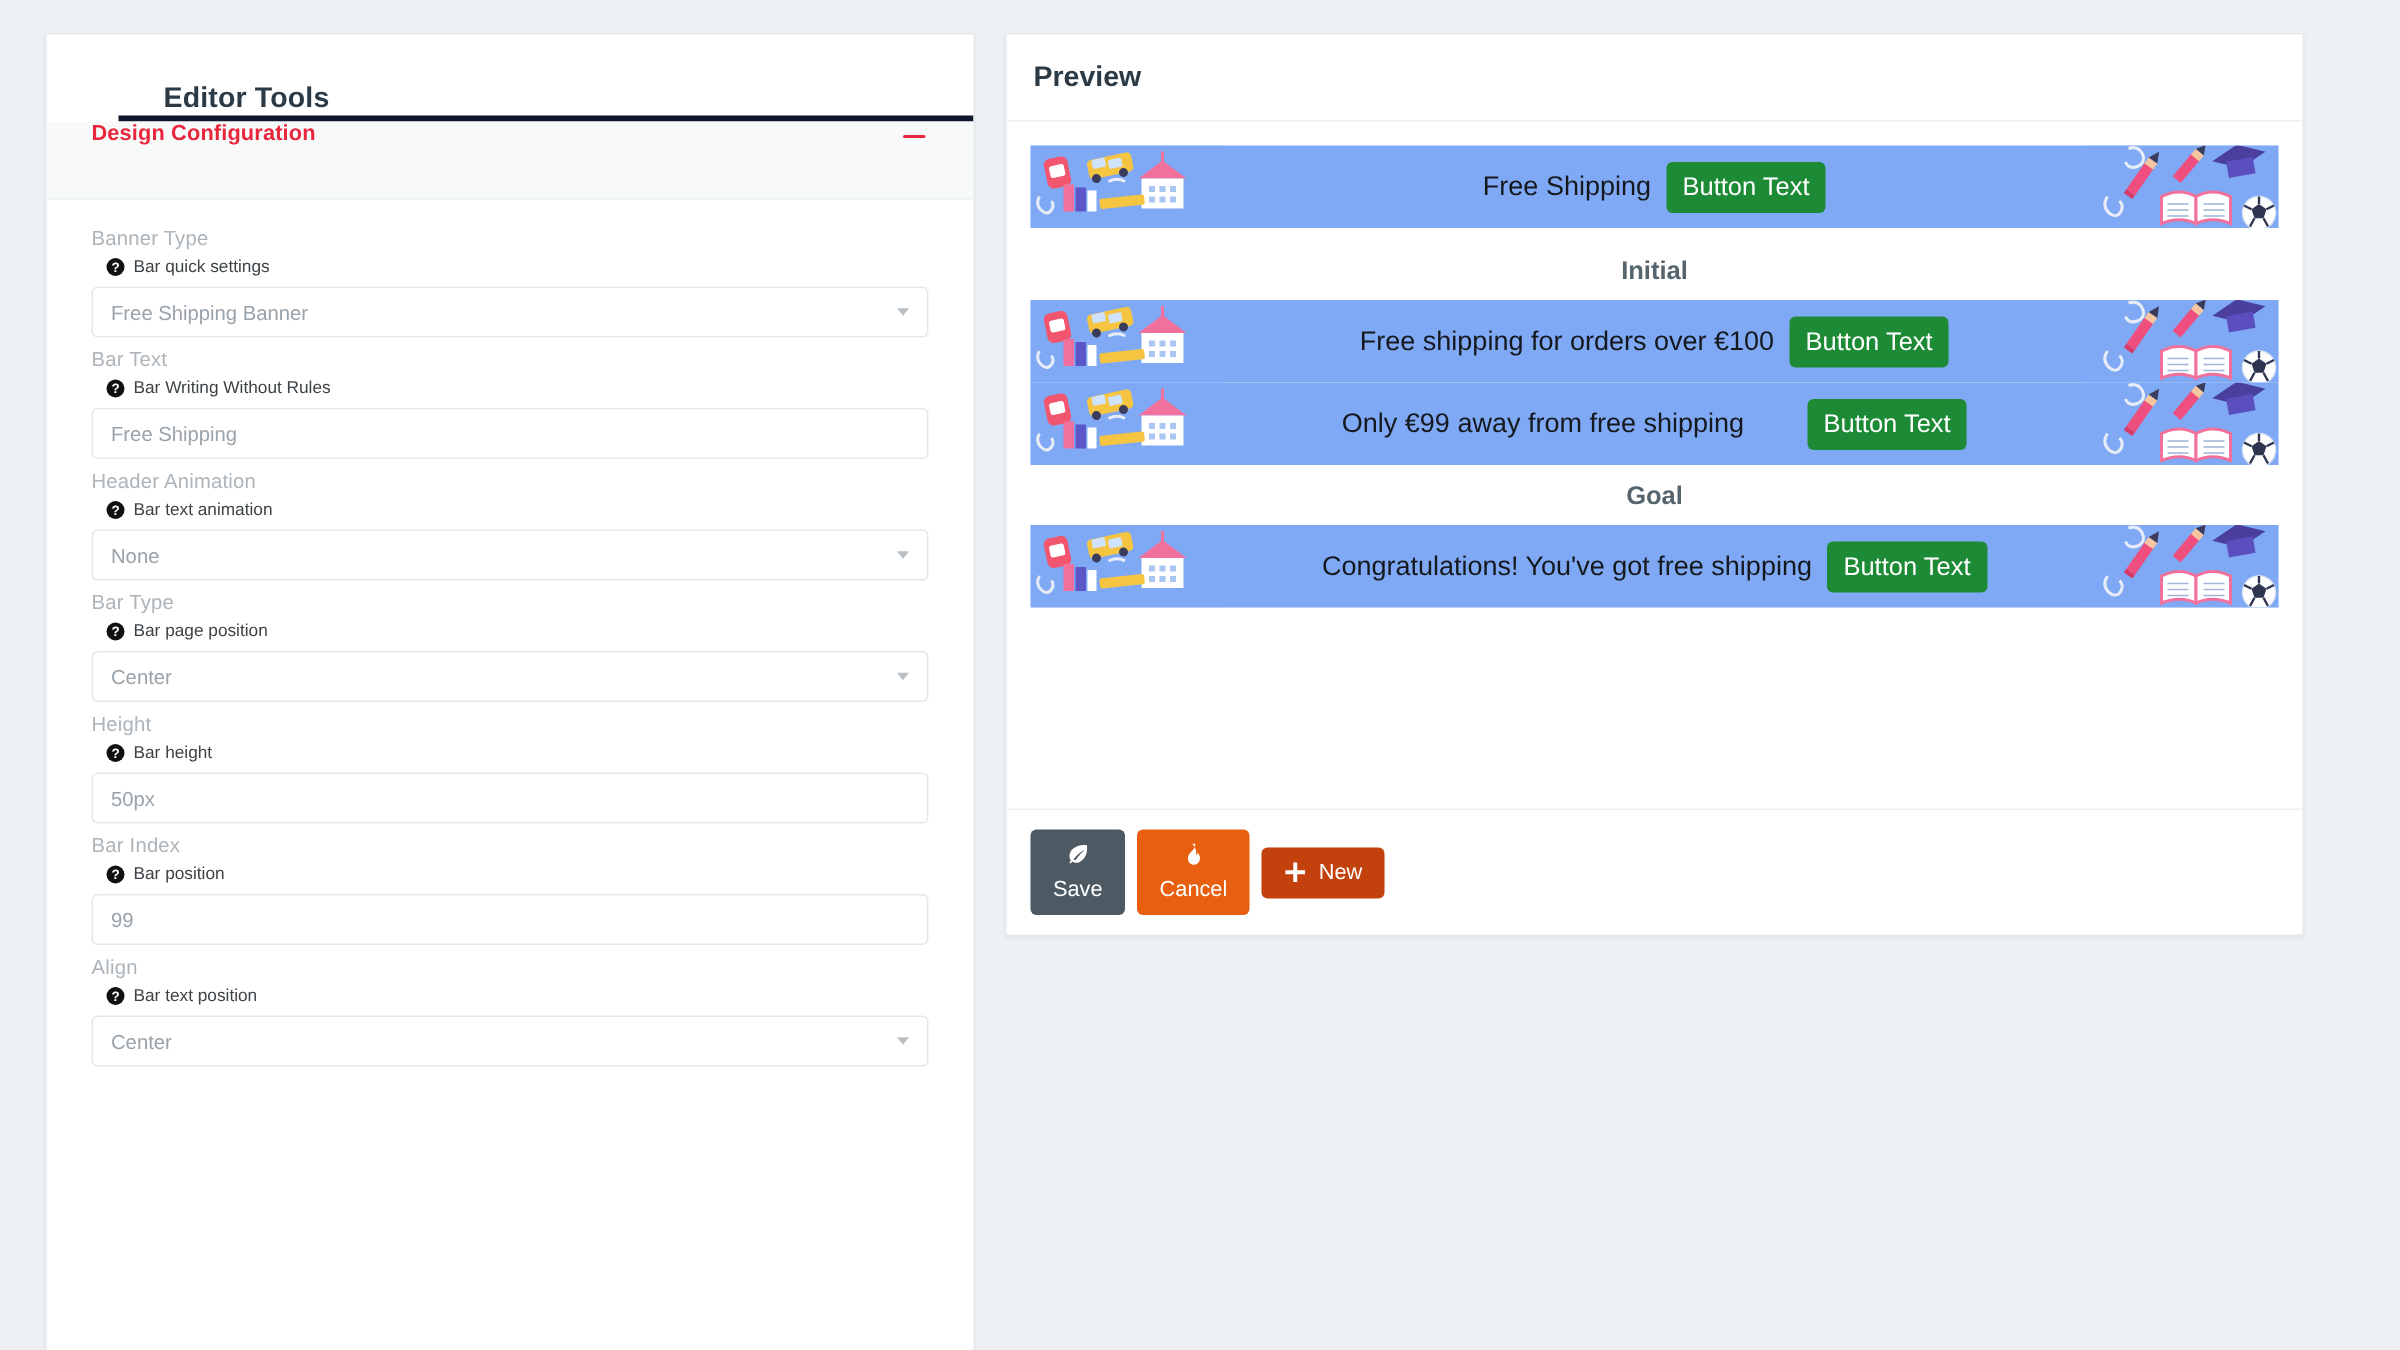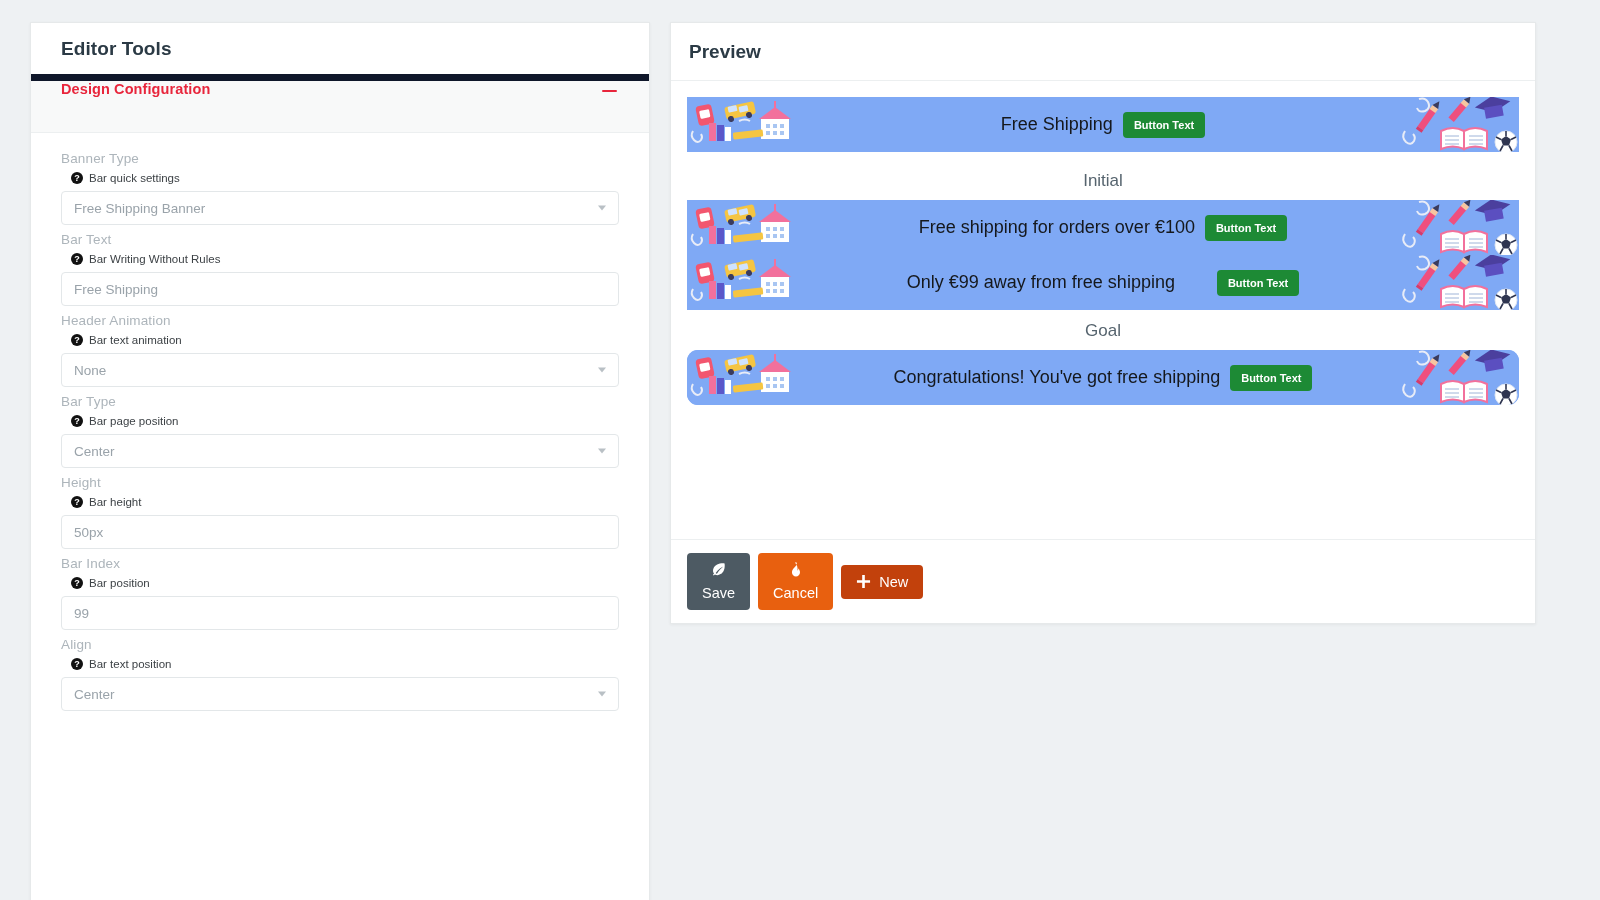--- a/index.html
+++ b/index.html
@@ -15,23 +15,24 @@
   .editor-panel {
     position: absolute; left: 30px; top: 22px;
     width: 620px; height: 900px;
     background: #fff;
     border: 1px solid #e6e9ea;
     border-bottom: none;
     box-shadow: 0 1px 3px rgba(0,0,0,.05);
     overflow: hidden;
   }
   .editor-header {
-    height: 58px; display: flex; align-items: center;
+    height: 58px; display: flex; align-items: flex-end;
     padding: 0 30px;
-    border-bottom: 7px solid #0f172a;
+    border-bottom: 4px solid #0f172a;
+    margin-left: 48px;
   }
   .editor-header h1 {
     font-size: 19px; font-weight: 600; color: #2b3a45; letter-spacing: .1px;
   }
   .section-head {
     height: 52px;
     background: #f8f9f9;
     border-bottom: 1px solid #eceff0;
     display: flex; align-items: flex-start; justify-content: space-between;
     padding: 0 30px;
@@ -91,40 +92,40 @@
   }
   .preview-header {
     height: 58px; display: flex; align-items: center; padding: 0 18px;
     border-bottom: 1px solid #eceff0;
   }
   .preview-header h2 { font-size: 19px; font-weight: 600; color: #2b3a45; }
   .preview-body { padding: 16px 16px 0 16px; }
 
   .state-label {
     text-align: center;
-    font-size: 17px; color: #56646e; font-weight: 400;
+    font-size: 17px; color: #56646e; font-weight: 700;
     padding: 11px 0 9px 0;
   }
 
   
   .banner {
     position: relative;
     height: 55px;
     background: #7fa9f5;
     overflow: hidden;
     display: flex; align-items: center; justify-content: center;
     gap: 10px;
   }
   .banner .bar-text {
     font-size: 18px; color: #15181c; font-weight: 400;
     white-space: nowrap; z-index: 3;
   }
   .banner .bar-btn {
     background: #1d8a35; color: #fff;
-    font-size: 11px; font-weight: 700;
+    font-size: 17px; font-weight: 400;
     padding: 7px 11px; border-radius: 4px;
     border: none; cursor: pointer;
     white-space: nowrap; z-index: 3;
   }
   .deco { position: absolute; top: 0; height: 100%; z-index: 1; pointer-events: none; }
   .deco.left { left: 0; width: 130px; }
   .deco.right { right: 0; width: 130px; }
 
   .preview-footer {
     position: absolute; left: 0; right: 0; bottom: 0;
@@ -447,21 +448,21 @@
         <circle cx="11" cy="11" r="11" fill="#ffffff" stroke="#dfe6f2" stroke-width="1"></circle>
         <polygon points="11,5 16,8.5 14,14.5 8,14.5 6,8.5" fill="#2f3550"></polygon>
         <path d="M11 5 L11 0 M16 8.5 L21 6 M14 14.5 L17 20 M8 14.5 L5 20 M6 8.5 L1 6" stroke="#2f3550" stroke-width="1.6"></path>
       </g>
     </g>
   </svg>
           <span class="bar-text">Only €99 away from free shipping</span>
           <button class="bar-btn" style="background: rgb(29, 138, 53);">Button Text</button>
         </div>
         <div class="state-label">Goal</div>
-        <div class="banner" style="background: rgb(127, 169, 245); border-radius: 11px;">
+        <div class="banner" style="background: rgb(127, 169, 245);">
           <svg class="deco left" viewBox="0 0 130 55" preserveAspectRatio="xMinYMid slice">
     <rect width="130" height="55" fill="#7fa9f5"></rect>
     <g>
       <rect x="10" y="8" width="16" height="20" rx="4" fill="#f2566f" transform="rotate(-12 18 18)"></rect>
       <rect x="13" y="13" width="10" height="8" rx="1.5" fill="#ffffff" transform="rotate(-12 18 18)"></rect>
       <rect x="38" y="7" width="30" height="13" rx="3" fill="#f5c542" transform="rotate(-12 53 13)"></rect>
       <rect x="41" y="9" width="9" height="6" rx="1" fill="#cfe3ff" transform="rotate(-12 45 12)"></rect>
       <rect x="52" y="9" width="9" height="6" rx="1" fill="#cfe3ff" transform="rotate(-12 56 12)"></rect>
       <circle cx="44" cy="22" r="3" fill="#3b3b5c" transform="rotate(-12 44 22)"></circle>
       <circle cx="62" cy="18" r="3" fill="#3b3b5c" transform="rotate(-12 62 18)"></circle>

